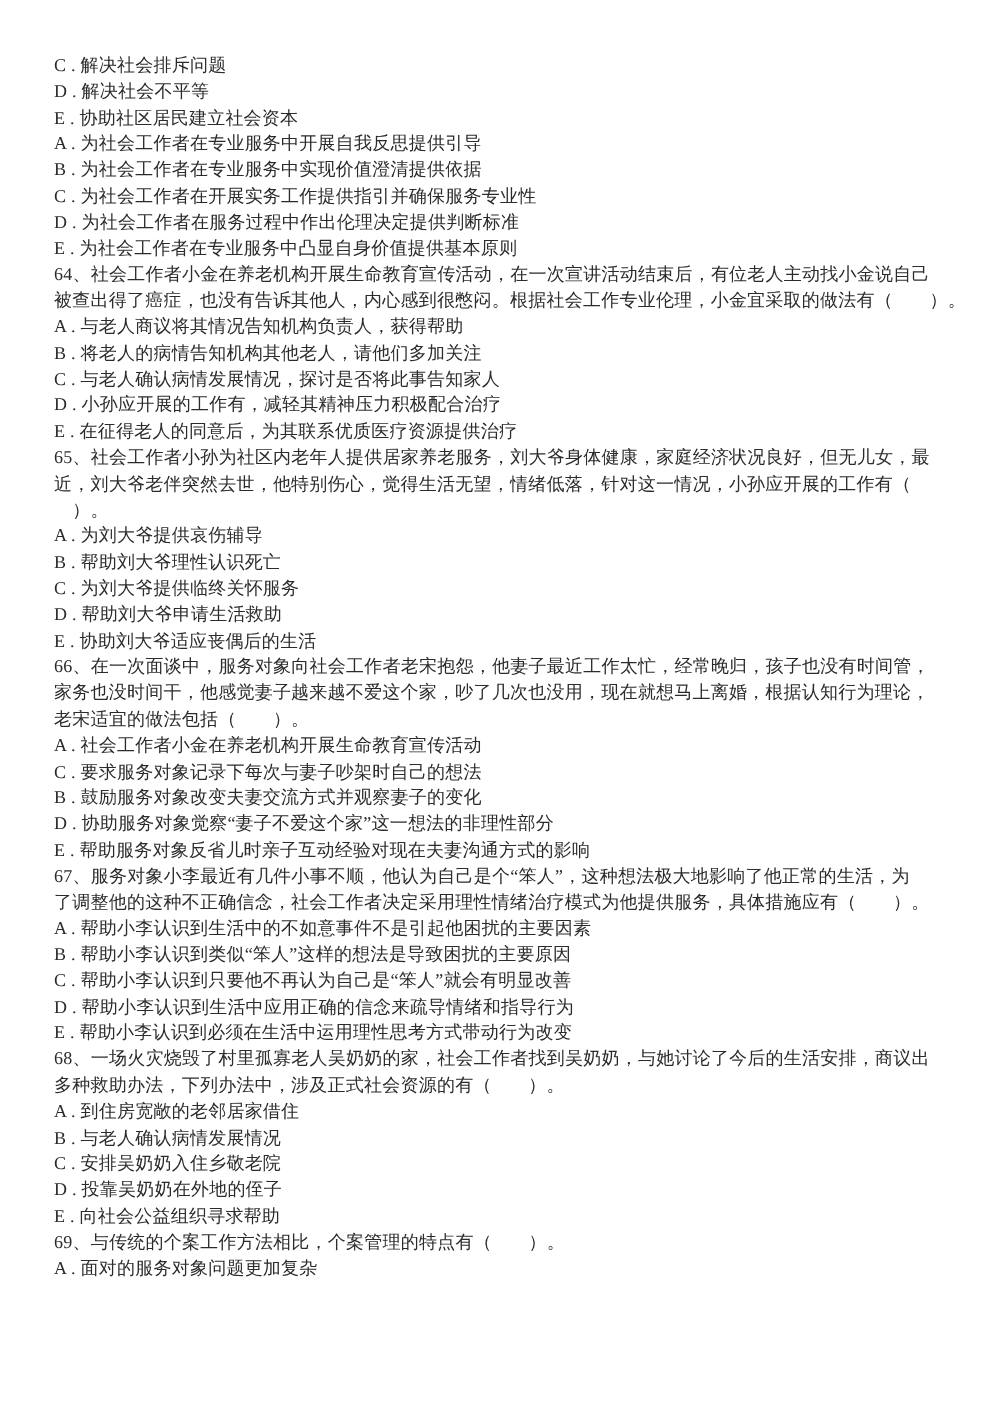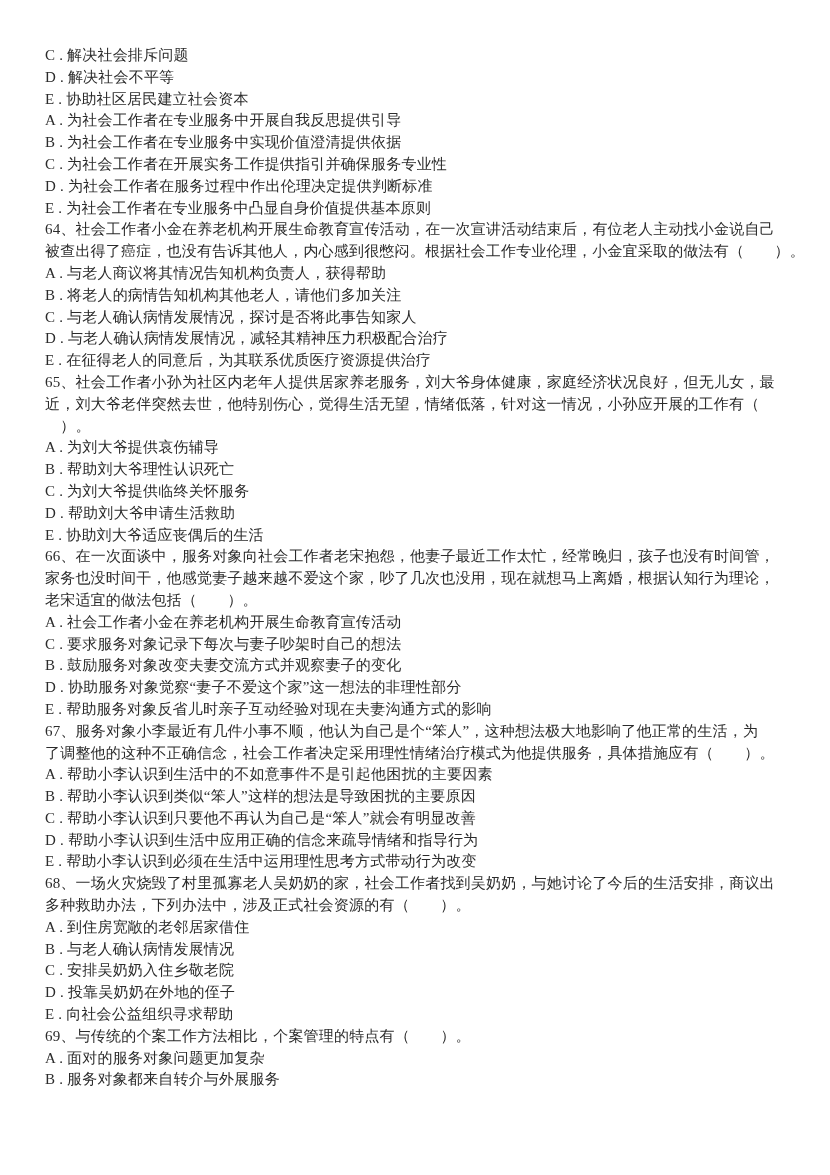--- a/index.html
+++ b/index.html
@@ -46,21 +46,21 @@
         <div class="line">C . 为社会工作者在开展实务工作提供指引并确保服务专业性</div>
         <div class="line">D . 为社会工作者在服务过程中作出伦理决定提供判断标准</div>
         <div class="line">E . 为社会工作者在专业服务中凸显自身价值提供基本原则</div>
       </div>
       <div>
         <div class="line">64、社会工作者小金在养老机构开展生命教育宣传活动，在一次宣讲活动结束后，有位老人主动找小金说自己</div>
         <div class="line">被查出得了癌症，也没有告诉其他人，内心感到很憋闷。根据社会工作专业伦理，小金宜采取的做法有（　　）。</div>
         <div class="line">A . 与老人商议将其情况告知机构负责人，获得帮助</div>
         <div class="line">B . 将老人的病情告知机构其他老人，请他们多加关注</div>
         <div class="line">C . 与老人确认病情发展情况，探讨是否将此事告知家人</div>
-        <div class="line">D . 与老人确认病情发展情况，减轻其精神压力积极配合治疗</div>
+        <div class="line">D . 小孙应开展的工作有，减轻其精神压力积极配合治疗</div>
         <div class="line">E . 在征得老人的同意后，为其联系优质医疗资源提供治疗</div>
       </div>
       <div>
         <div class="line">65、社会工作者小孙为社区内老年人提供居家养老服务，刘大爷身体健康，家庭经济状况良好，但无儿女，最</div>
         <div class="line">近，刘大爷老伴突然去世，他特别伤心，觉得生活无望，情绪低落，针对这一情况，小孙应开展的工作有（</div>
         <div class="line">　）。</div>
         <div class="line">A . 为刘大爷提供哀伤辅导</div>
         <div class="line">B . 帮助刘大爷理性认识死亡</div>
         <div class="line">C . 为刘大爷提供临终关怀服务</div>
         <div class="line">D . 帮助刘大爷申请生活救助</div>
@@ -90,16 +90,15 @@
         <div class="line">多种救助办法，下列办法中，涉及正式社会资源的有（　　）。</div>
         <div class="line">A . 到住房宽敞的老邻居家借住</div>
         <div class="line">B . 与老人确认病情发展情况</div>
         <div class="line">C . 安排吴奶奶入住乡敬老院</div>
         <div class="line">D . 投靠吴奶奶在外地的侄子</div>
         <div class="line">E . 向社会公益组织寻求帮助</div>
       </div>
       <div>
         <div class="line">69、与传统的个案工作方法相比，个案管理的特点有（　　）。</div>
         <div class="line">A . 面对的服务对象问题更加复杂</div>
-        <div class="line">B . 服务对象都来自转介与外展服务</div>
       </div>
     </div>
 </div>
 
 </body></html>

